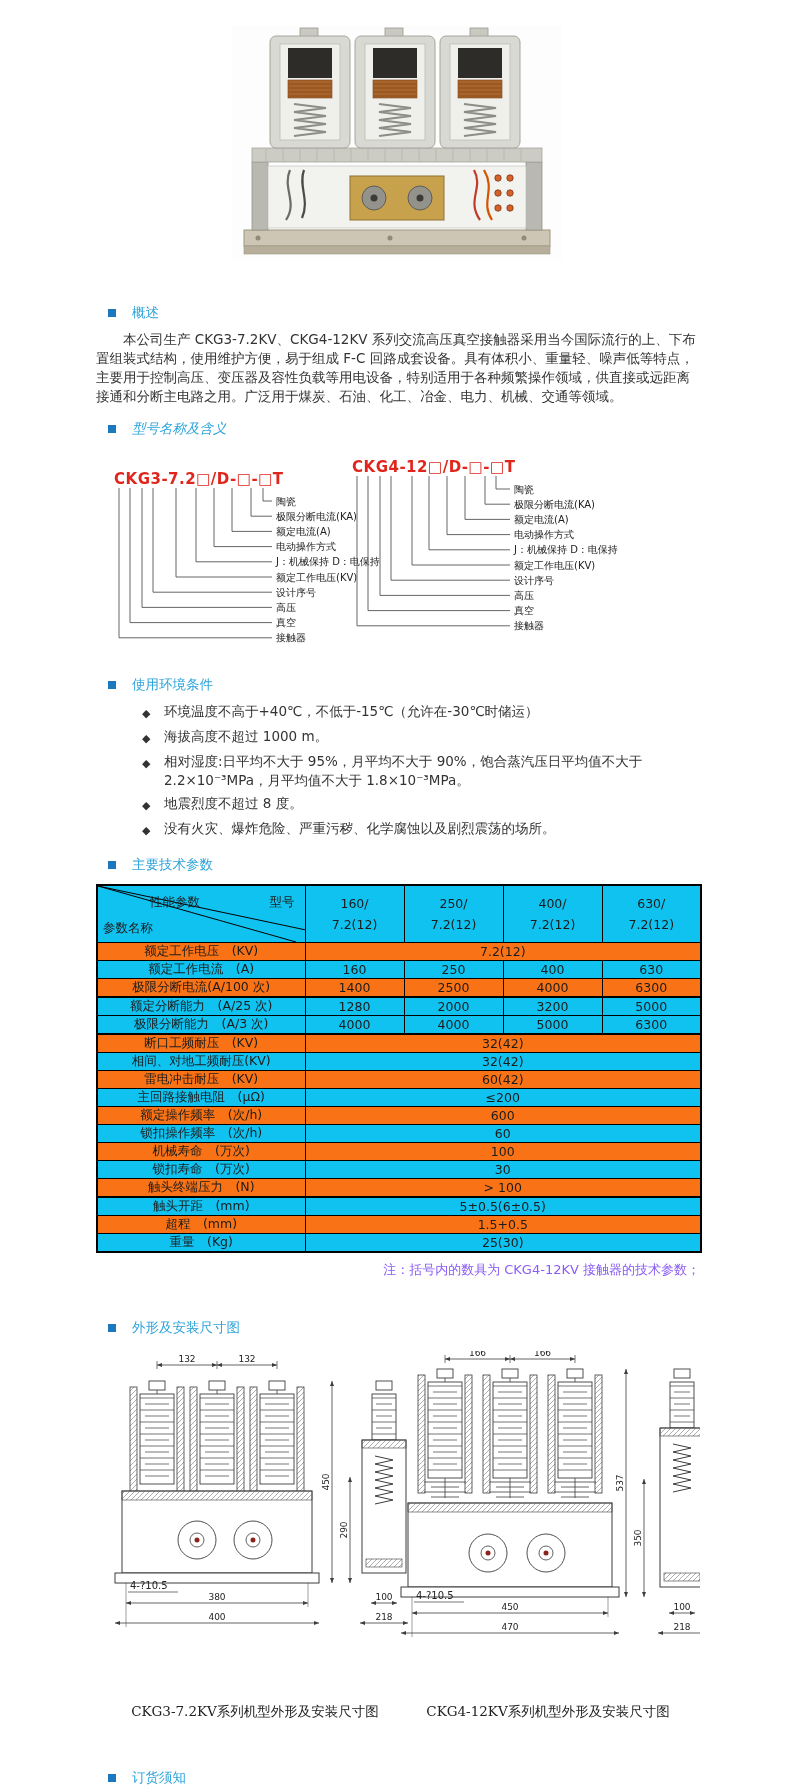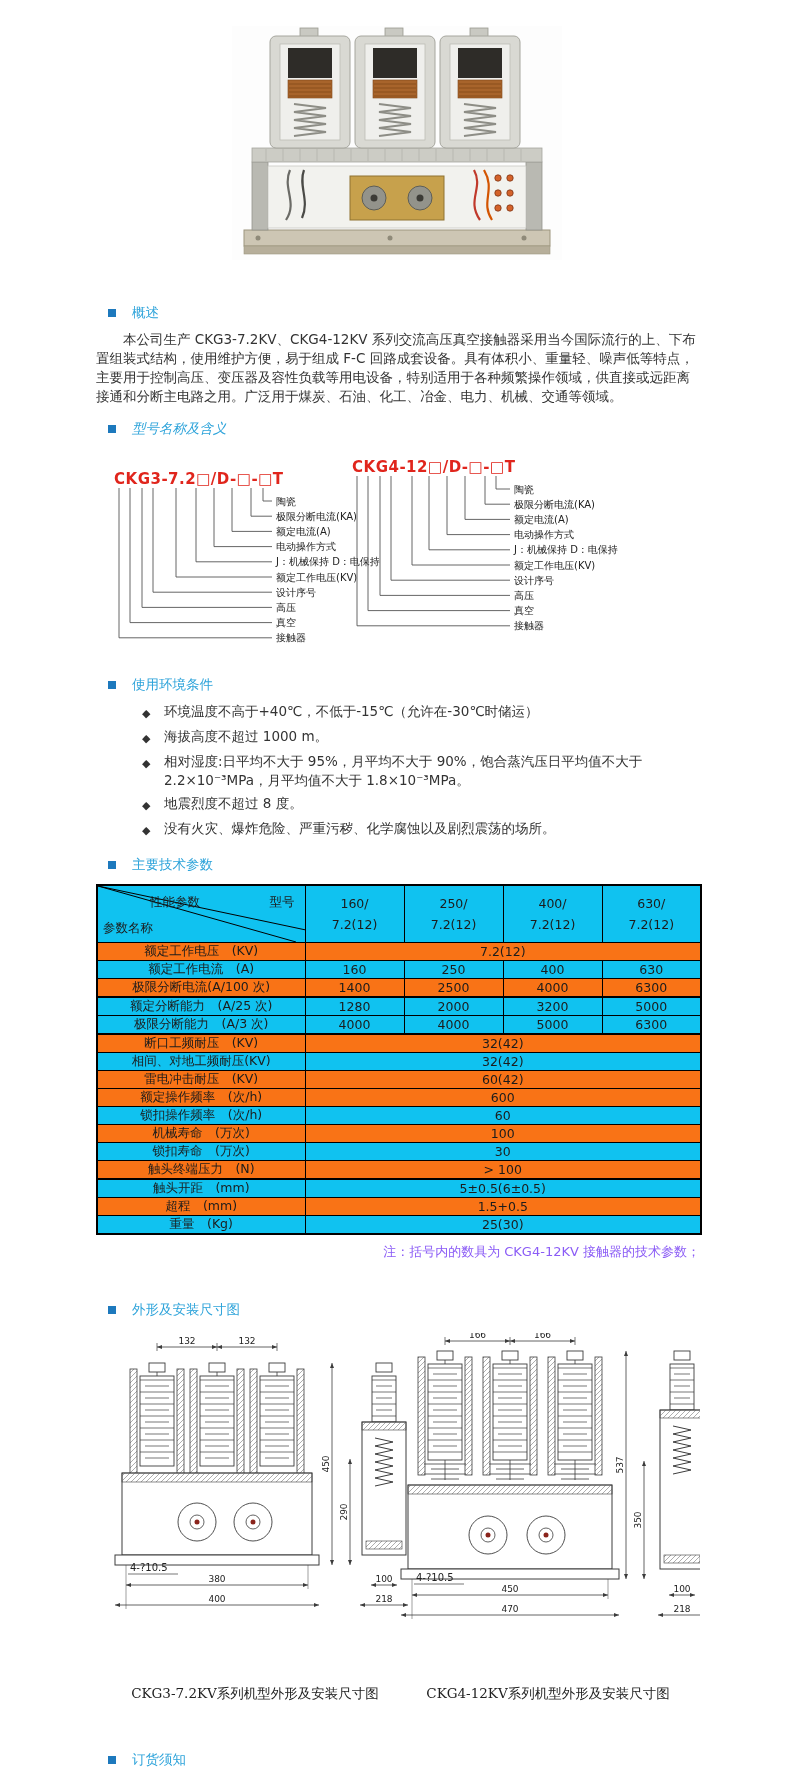--- a/index.html
+++ b/index.html
@@ -303,20 +303,24 @@
             <td>断口工频耐压　(KV)</td>
             <td colspan="4">32(42)</td>
           </tr>
           <tr class="bright">
             <td>相间、对地工频耐压(KV)</td>
             <td colspan="4">32(42)</td>
           </tr>
           <tr class="light">
             <td>雷电冲击耐压　(KV)</td>
             <td colspan="4">60(42)</td>
+          </tr>
+          <tr class="bright">
+            <td>主回路接触电阻　(μΩ)</td>
+            <td colspan="4">≤200</td>
           </tr>
           <tr class="light">
             <td>额定操作频率　(次/h)</td>
             <td colspan="4">600</td>
           </tr>
           <tr class="bright">
             <td>锁扣操作频率　(次/h)</td>
             <td colspan="4">60</td>
           </tr>
           <tr class="light">

